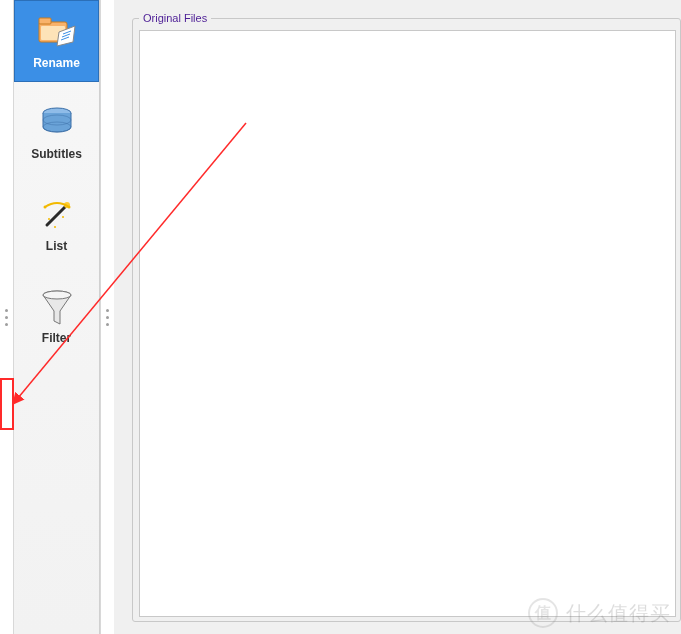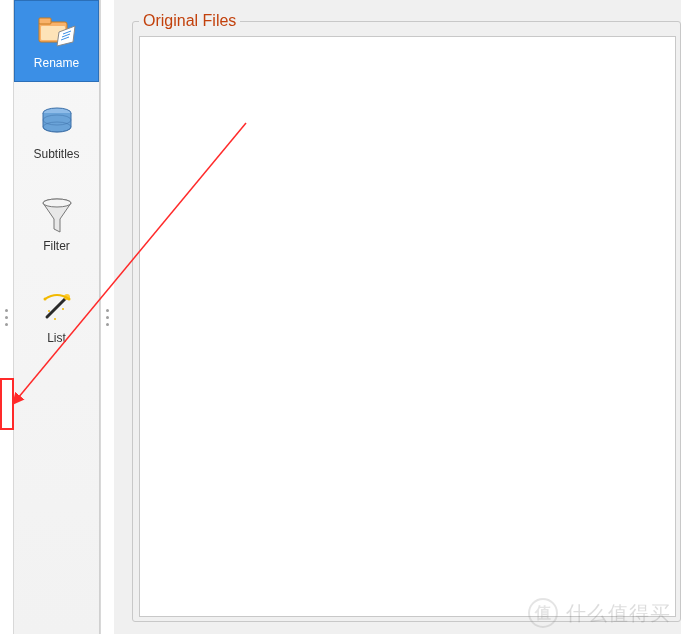--- a/index.html
+++ b/index.html
@@ -61,20 +61,21 @@
   .sidebar-item {
     display: flex;
     flex-direction: column;
     align-items: center;
     justify-content: center;
     height: 84px;
     gap: 4px;
     cursor: default;
     color: #333;
     margin-top: 8px;
+    font-weight: bold;
   }
   .sidebar-item:first-child { margin-top: 0; height: 82px; }
   .sidebar-item.selected {
     background: #3b8fe6;
     color: #fff;
     border: 1px solid #2b6fb8;
   }
   .sidebar-item .icon {
     width: 44px; height: 40px;
     display: flex;
@@ -94,22 +95,22 @@
   fieldset.panel {
     border: 1px solid #c8c8c8;
     border-radius: 3px;
     margin: 0;
     padding: 6px 4px 4px 6px;
     height: 610px;
     width: 100%;
     background: #f0f0f0;
   }
   fieldset.panel legend {
-    font-size: 16px;
-    color: #c2410c;
+    font-size: 11px;
+    color: #4c1d95;
     padding: 0 4px;
   }
   .file-list {
     background: #fff;
     border: 1px solid #c8c8c8;
     width: 100%;
     height: 100%;
   }
   .arrow-svg {
     position: absolute;
@@ -183,48 +184,48 @@
           <ellipse cx="22" cy="10" rx="14" ry="5" fill="#8fbce8" stroke="#3b6fa8"></ellipse>
           <path d="M8 10 v14 a14 5 0 0 0 28 0 V10" fill="#6aa3d8" stroke="#3b6fa8"></path>
           <ellipse cx="22" cy="17" rx="14" ry="5" fill="none" stroke="#3b6fa8" stroke-opacity="0.5"></ellipse>
           <ellipse cx="22" cy="24" rx="14" ry="5" fill="none" stroke="#3b6fa8" stroke-opacity="0.5"></ellipse>
         </svg>
       </span>
       <span class="sidebar-item-label">Subtitles</span>
     </div>
 
 
-
-    <div class="sidebar-item">
-      <span class="icon">
-        <svg width="44" height="40" viewBox="0 0 44 40">
-          <ellipse cx="22" cy="8" rx="14" ry="4" fill="#d8d8d8" stroke="#777"></ellipse>
-          <path d="M8 8 L19 24 v10 l6 3 v-13 L36 8" fill="#e8e8e8" stroke="#777"></path>
-          <ellipse cx="22" cy="8" rx="14" ry="4" fill="#f4f4f4" stroke="#777"></ellipse>
-        </svg>
-      </span>
-      <span class="sidebar-item-label">Filter</span>
-    </div>
 
     <div class="sidebar-item">
       <span class="icon">
         <svg width="44" height="40" viewBox="0 0 44 40">
           <line x1="12" y1="30" x2="32" y2="10" stroke="#2a2a2a" stroke-width="3" stroke-linecap="round"></line>
           <circle cx="32" cy="10" r="3" fill="#ffcc33"></circle>
           <path d="M10 12 q12 -8 24 0" fill="none" stroke="#f2b900" stroke-width="2"></path>
           <circle cx="10" cy="12" r="1.5" fill="#f2b900"></circle>
           <circle cx="34" cy="12" r="1.5" fill="#f2b900"></circle>
           <circle cx="14" cy="24" r="1" fill="#f2b900"></circle>
           <circle cx="28" cy="22" r="1" fill="#f2b900"></circle>
           <circle cx="20" cy="32" r="1" fill="#f2b900"></circle>
         </svg>
       </span>
       <span class="sidebar-item-label">List</span>
     </div>
 
+    <div class="sidebar-item">
+      <span class="icon">
+        <svg width="44" height="40" viewBox="0 0 44 40">
+          <ellipse cx="22" cy="8" rx="14" ry="4" fill="#d8d8d8" stroke="#777"></ellipse>
+          <path d="M8 8 L19 24 v10 l6 3 v-13 L36 8" fill="#e8e8e8" stroke="#777"></path>
+          <ellipse cx="22" cy="8" rx="14" ry="4" fill="#f4f4f4" stroke="#777"></ellipse>
+        </svg>
+      </span>
+      <span class="sidebar-item-label">Filter</span>
+    </div>
+
   </div>
 
   <div class="drag-handle right">
     <div class="dots">
       <span></span>
         <span></span>
         <span></span>
     </div>
   </div>
 

